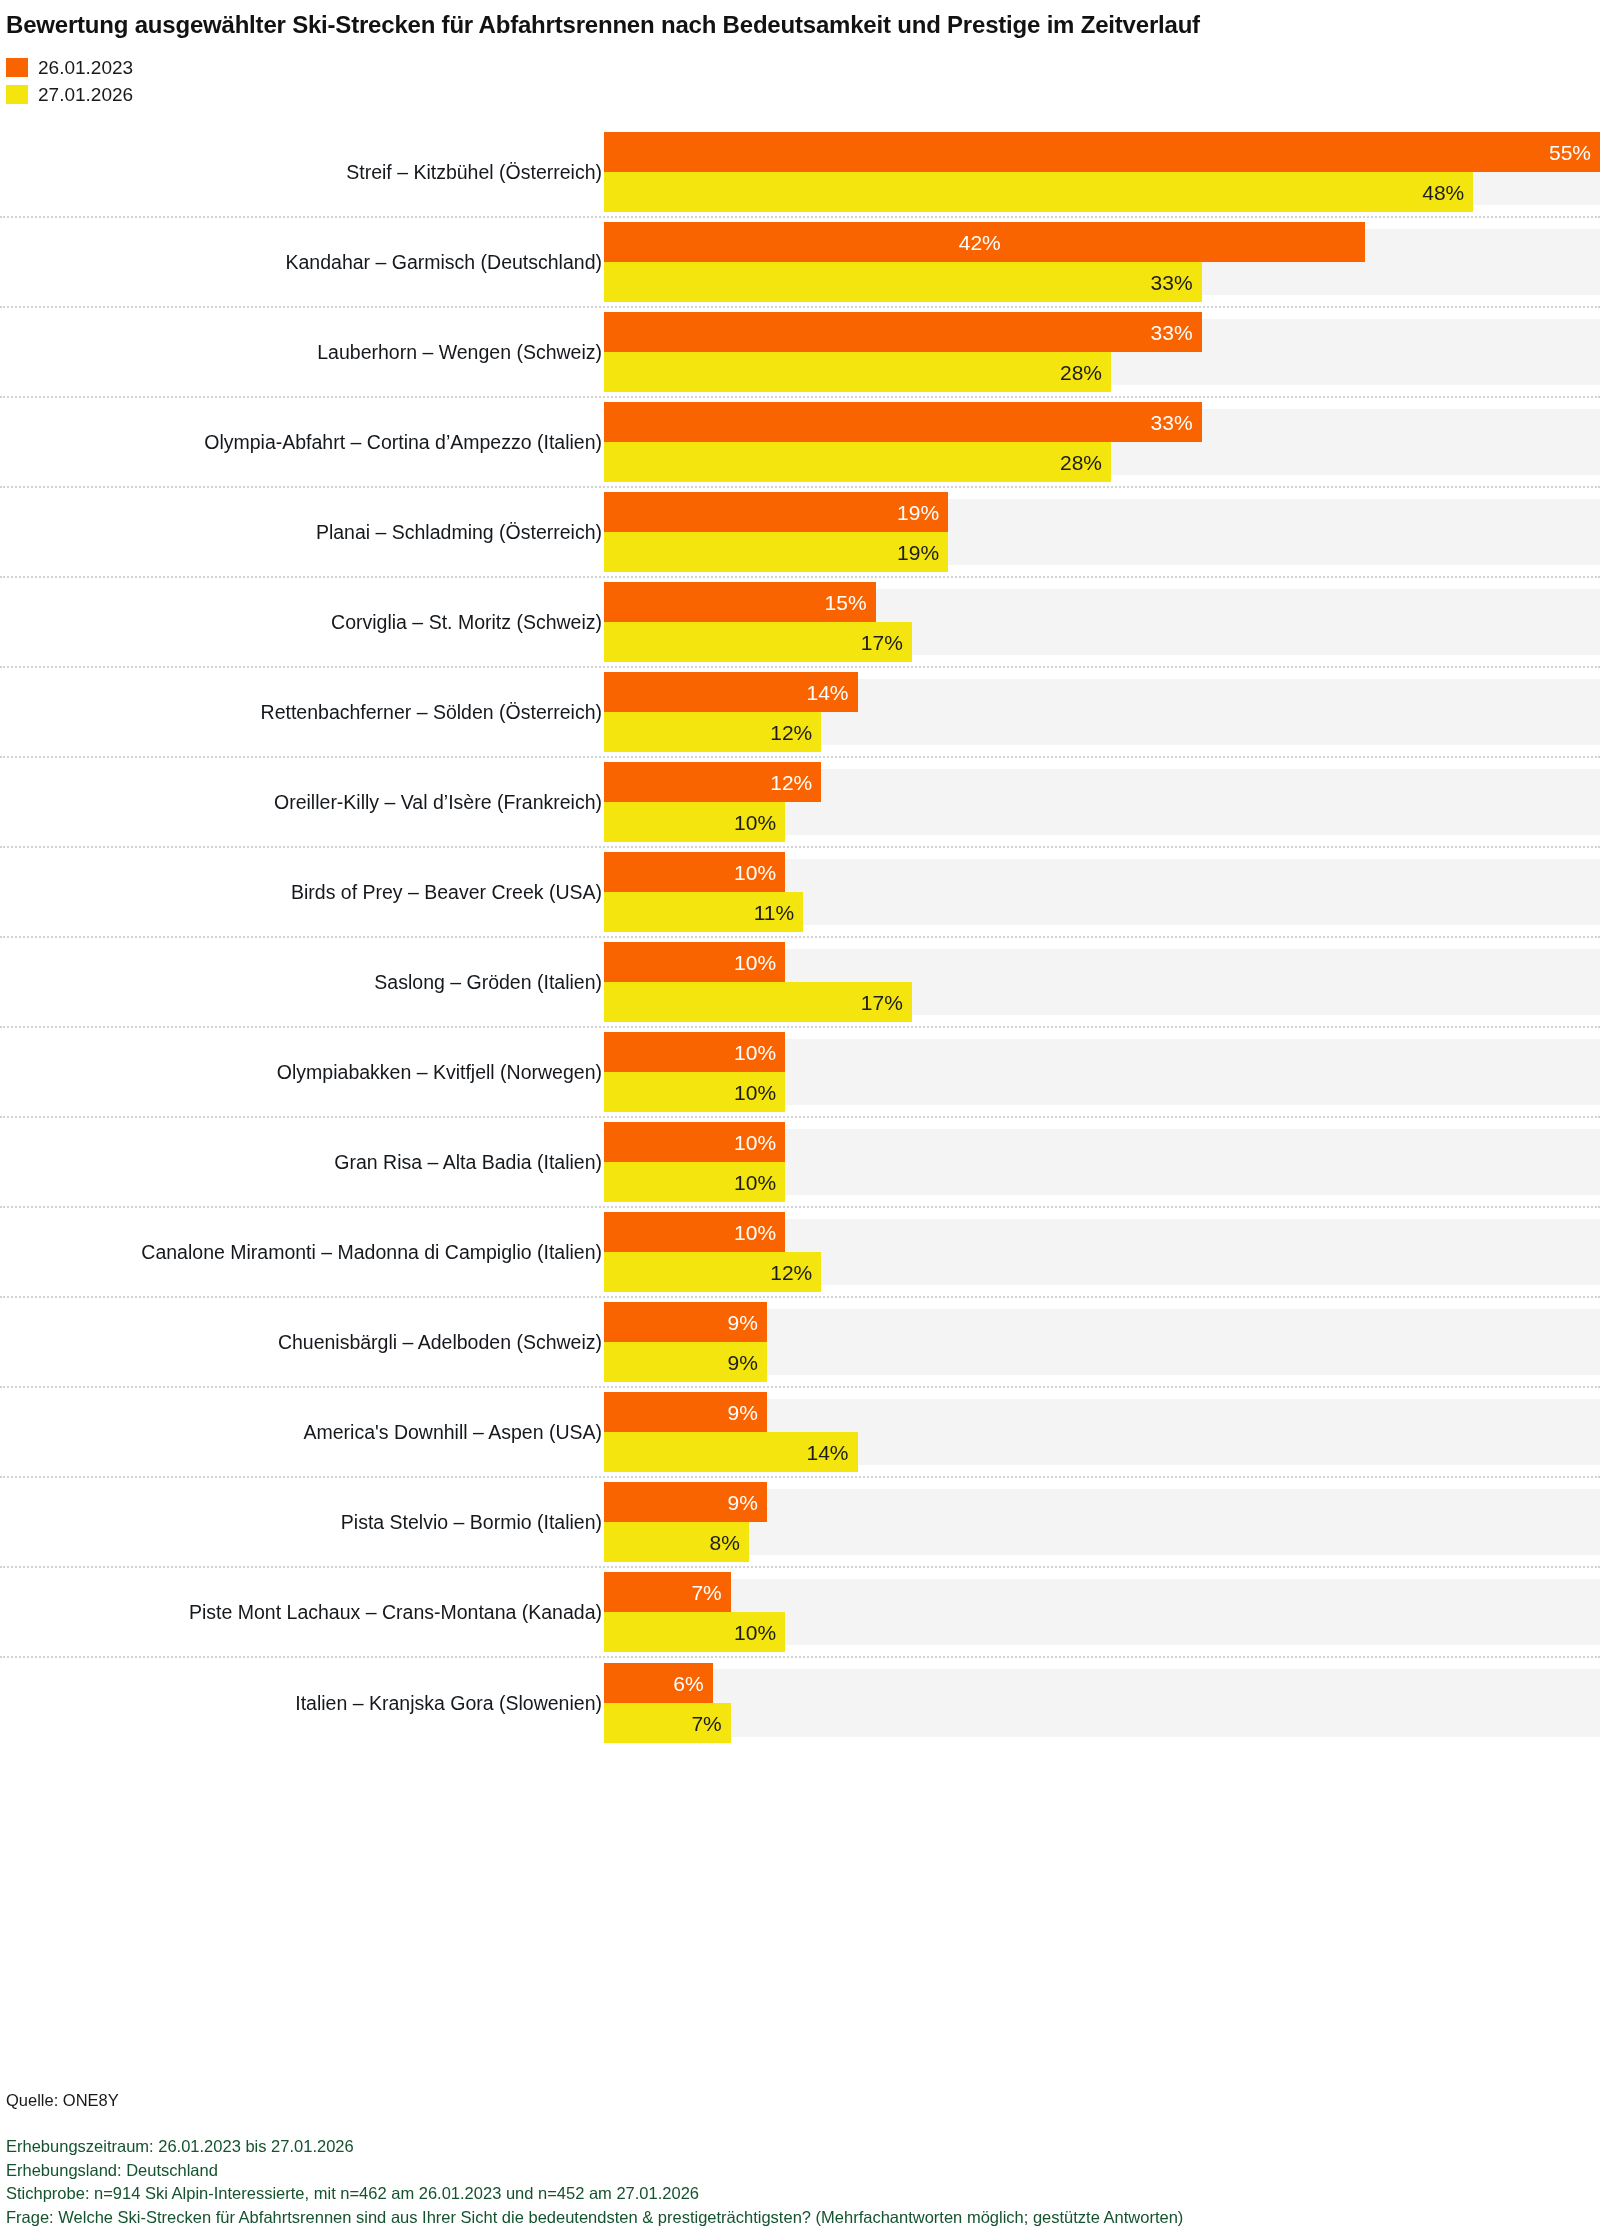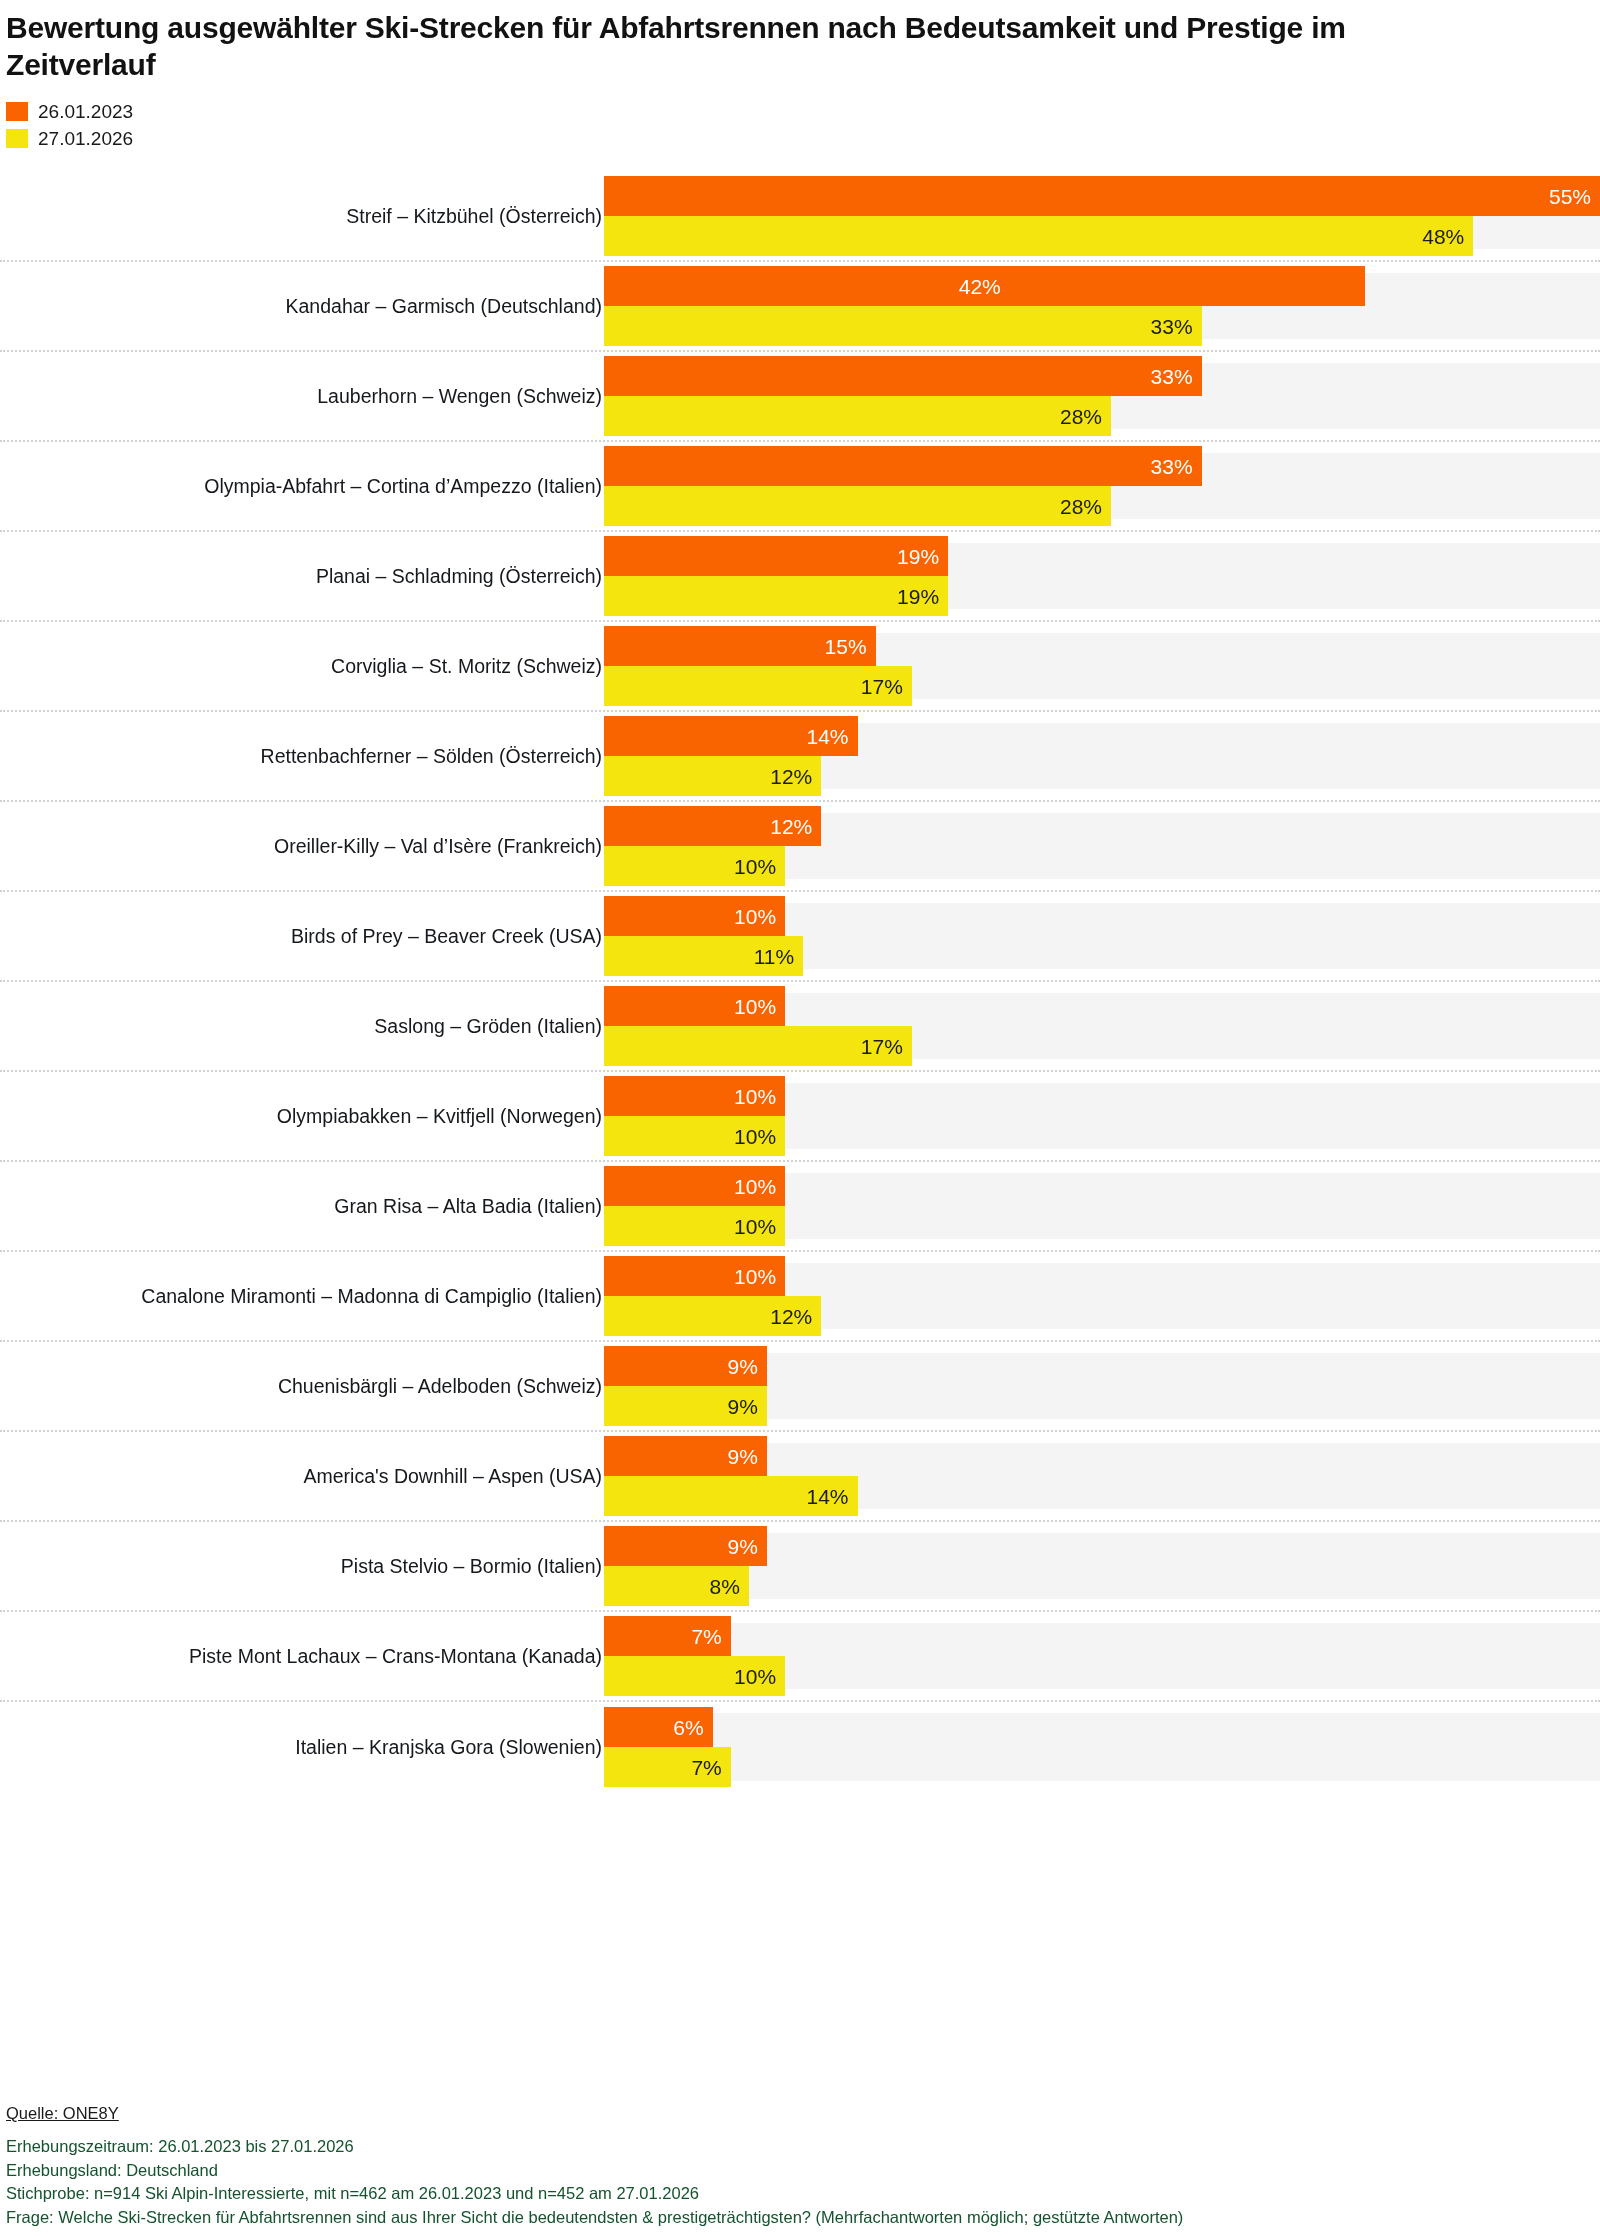--- a/index.html
+++ b/index.html
@@ -14,21 +14,21 @@
     height: 2236px;
     font-family: "Liberation Sans", sans-serif;
     color: #1a1a1a;
     position: relative;
     overflow: hidden;
   }
 
   
   .title {
     padding: 10px 14px 0 6px;
-    font-size: 30px;
+    font-size: 24px;
     font-weight: bold;
     line-height: 1.22;
     letter-spacing: -0.2px;
     color: #121212;
     width: 1400px;
   }
 
   
   .legend {
     margin: 16px 16px 0 6px;
@@ -120,23 +120,22 @@
   
   .footer {
     position: absolute;
     left: 6px;
     bottom: 8px;
     width: 1590px;
   }
   .footer-source {
     font-size: 16.5px;
     color: #1a1a1a;
-    margin-bottom: 12px;
+    margin-bottom: 25px;
     line-height: 1.2;
-    text-decoration: underline;
   }
   .footer-lines {
     display: flex;
     flex-direction: column;
     gap: 2px;
   }
   .footer-line {
     font-size: 16.5px;
     color: #14532d;
     line-height: 1.3;

